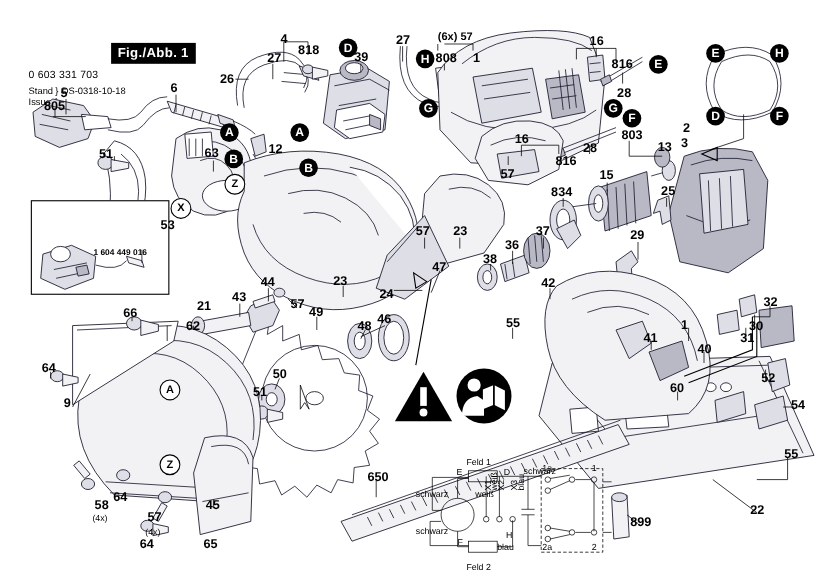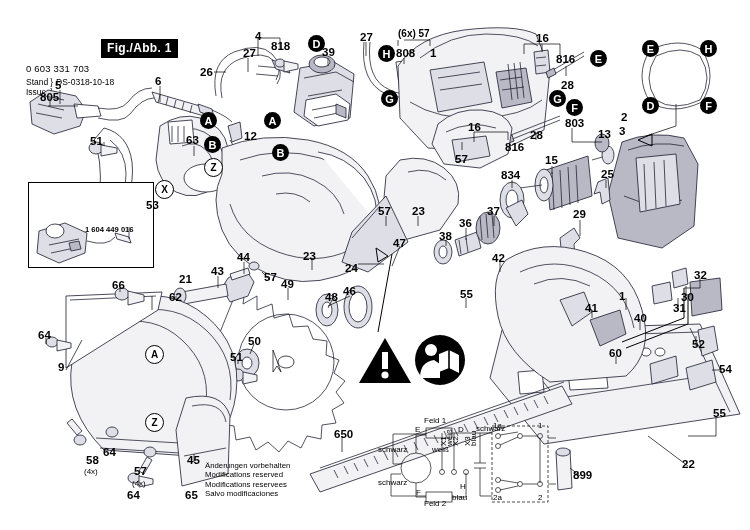--- a/index.html
+++ b/index.html
@@ -428,26 +428,20 @@
       <path class="partG" d="M10 48 l26 -8 22 10 -2 20 -26 10 -22 -10z"></path>
       <ellipse class="part" cx="26" cy="48" rx="9" ry="7"></ellipse>
       <path class="thin" d="M20 62 l30 -6 M22 70 l28 -6"></path>
       <path class="partD" d="M40 60 l10 -2 2 8 -10 2z"></path>
       <path class="thin" d="M58 58 q20 6 28 -4"></path>
       <path class="partL" d="M86 50 l14 4 2 6 -14 -4z"></path>
       <path class="thin" d="M100 56 l0 -12"></path>
     </svg>
   </div>
 
-  <div class="footnote">
-    <span>Änderungen vorbehalten</span><br>
-    <span>Modifications reserved</span><br>
-    <span>Modifications reservees</span><br>
-    <span>Salvo modificaciones</span>
-  </div>
 
   <div style="position:absolute;left:358px;top:336px;">
     <svg width="54" height="50">
       <path d="M27 2 L53 47 L1 47 Z" fill="#000"></path>
       <rect x="24" y="16" width="6" height="17" fill="#fff"></rect>
       <circle cx="27" cy="39" r="3.6" fill="#fff"></circle>
     </svg>
   </div>
   <div style="position:absolute;left:414px;top:334px;">
     <svg width="52" height="52">
@@ -492,21 +486,21 @@
       <path class="wire" d="M143 18 l14 0 M160 21 l0 44"></path>
       <circle class="wire" cx="118" cy="62" r="2.5" fill="#fff"></circle>
       <circle class="wire" cx="118" cy="72" r="2.5" fill="#fff"></circle>
       <circle class="wire" cx="140" cy="66" r="2.5" fill="#fff"></circle>
       <circle class="wire" cx="160" cy="66" r="2.5" fill="#fff"></circle>
       <path class="wire" d="M120 62 l18 3 M120 72 l18 -4 M143 66 l14 0"></path>
       <path class="wire" d="M100 15 l12 0 M100 78 l12 0"></path>
       <path class="wire" d="M168 20 l8 0 M168 66 l8 0"></path>
     </svg>
     <span class="lb xs" style="left:44px;top:-3px;">Feld 1</span>
-    <span class="lb xs" style="left:44px;top:80px;">Feld 2</span>
+    <span class="lb xs" style="left:44px;top:92px;">Feld 2</span>
     <span class="lb xs" style="left:35px;top:6px;">E</span>
     <span class="lb xs" style="left:78px;top:6px;">D</span>
     <span class="lb xs" style="left:36px;top:69px;">F</span>
     <span class="lb xs" style="left:80px;top:63px;">H</span>
     <span class="lb xs" style="left:96px;top:5px;">schwarz</span>
     <span class="lb xs" style="left:-2px;top:26px;">schwarz</span>
     <span class="lb xs" style="left:-2px;top:59px;">schwarz</span>
     <span class="lb xs" style="left:52px;top:26px;">weiß</span>
     <span class="lb xs" style="left:72px;top:74px;">blau</span>
     <span class="lb xs" style="left:58px;top:28px;transform:rotate(-90deg);transform-origin:left top;">X1</span>

